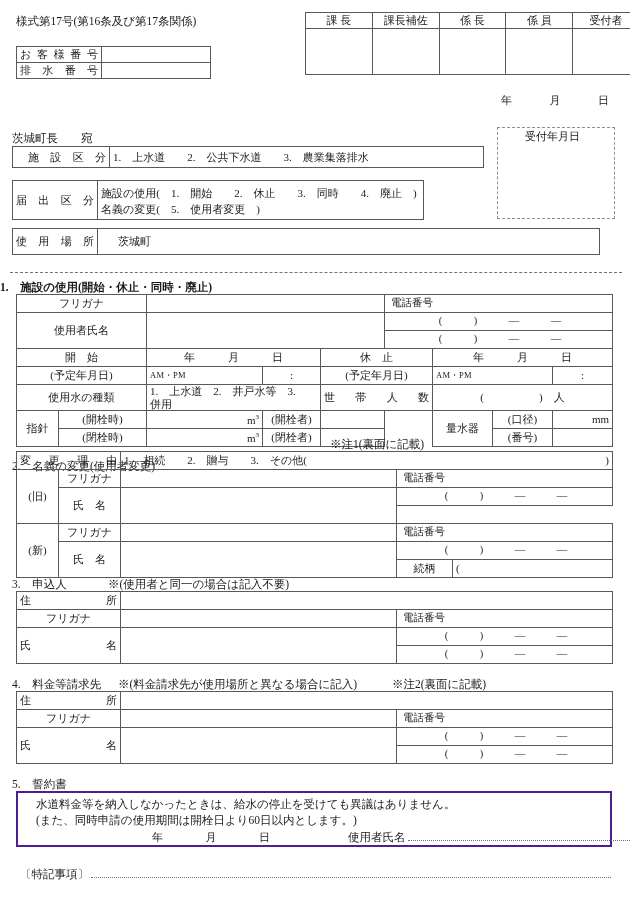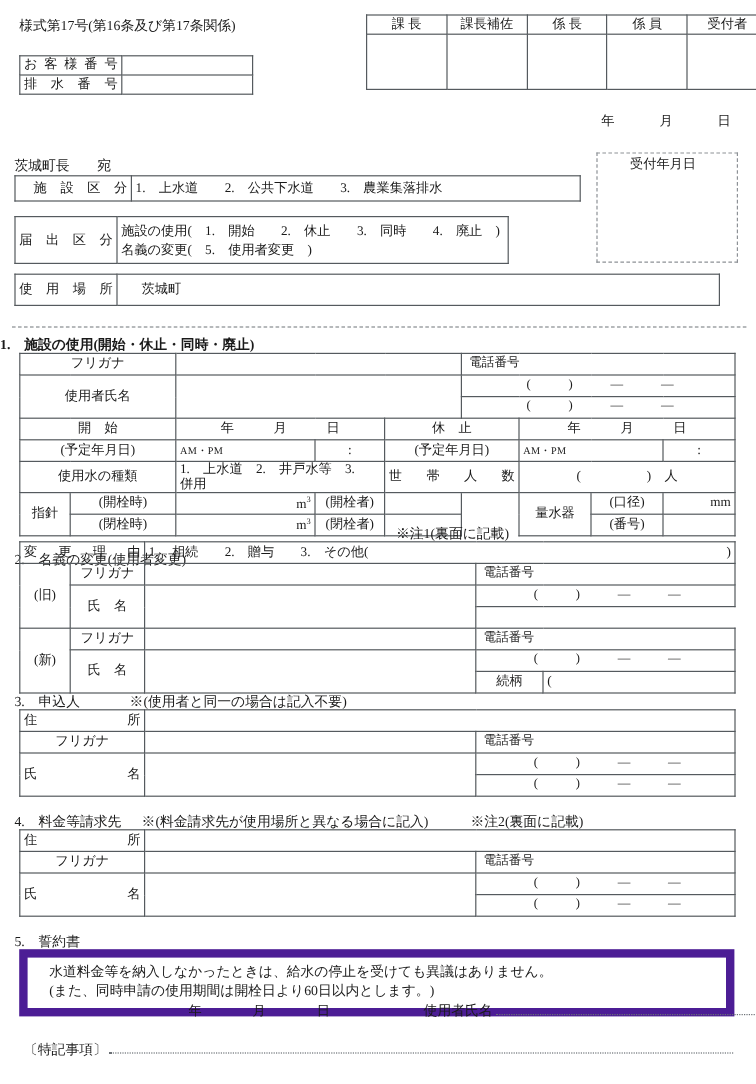--- a/index.html
+++ b/index.html
@@ -149,21 +149,21 @@
   #sec4-note  { left: 118px; top: 677px; }
   #sec4-note2 { left: 392px; top: 677px; }
   #sec4-table { left: 16px; top: 691px; width: 596px; }
   #sec4-table td { height: 17px; }
 
   
   #sec5-title { left: 12px; top: 777px; }
   #pledge-box {
     left: 16px; top: 791px;
     width: 596px; height: 56px;
-    border: 7px solid #4c1d95;
+    border: 2px solid #4c1d95;
     box-sizing: border-box;
     font-size: 11.5px;
   }
   #pledge-line1 { position: absolute; left: 18px; top: 4px; white-space: nowrap; }
   #pledge-line2 { position: absolute; left: 18px; top: 20px; white-space: nowrap; text-align: center; }
   #pledge-date  { position: absolute; left: 134px; top: 37px; width: 118px; font-size: 11px; }
   #pledge-name  { position: absolute; left: 330px; top: 37px; white-space: nowrap; font-size: 11.5px; }
   #pledge-name .dotline { width: 232px; margin-left: 2px; }
 
   #remarks { left: 20px; top: 867px; width: 592px; font-size: 11.5px; white-space: nowrap; }

